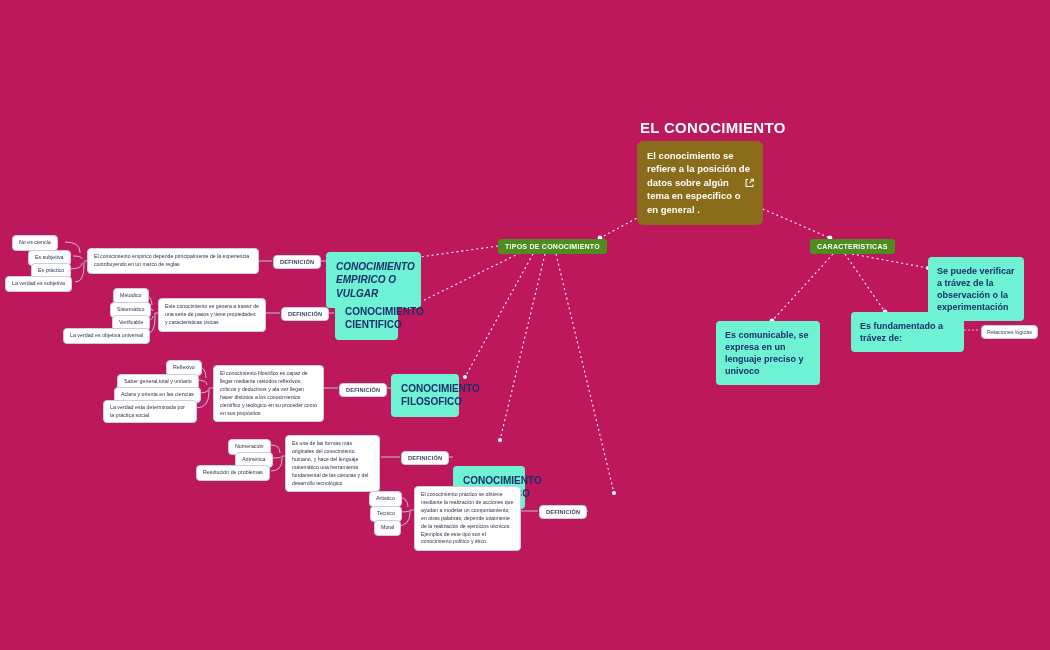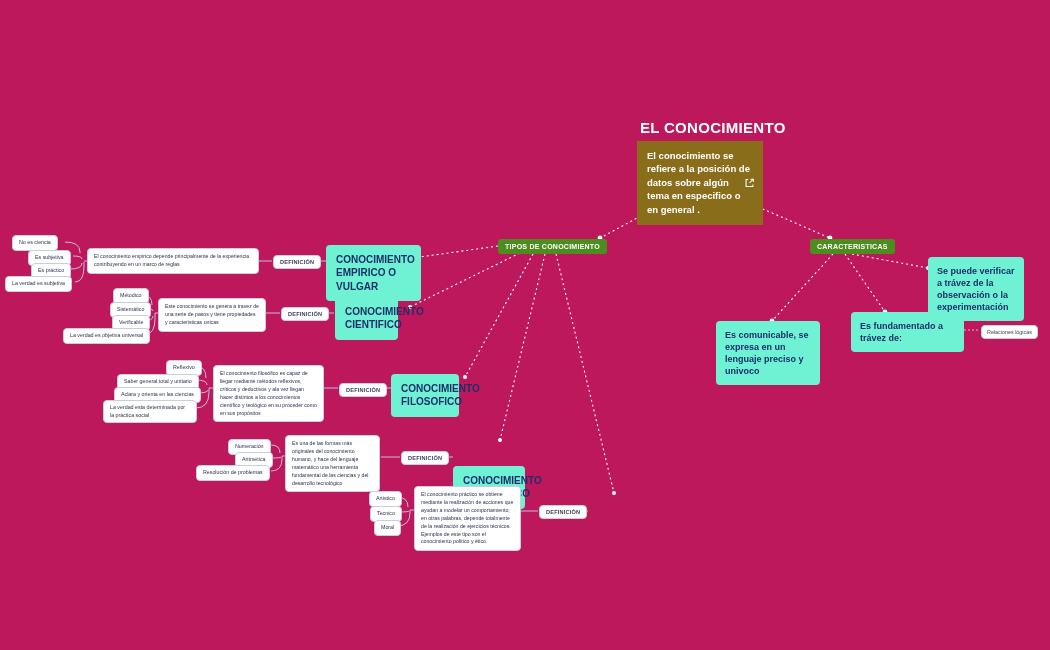--- a/index.html
+++ b/index.html
@@ -27,21 +27,21 @@
   }
 
   
   .root-node {
     position: absolute;
     background: #8a6d1a;
     color: #ffffff;
     font-size: 9.5px;
     font-weight: bold;
     line-height: 1.42;
-    border-radius: 0;
+    border-radius: 6px;
     padding: 8px 10px 9px 10px;
   }
   .root-node .link-icon {
     position: absolute;
     right: 8px; top: 50%;
     transform: translateY(-50%);
     width: 11px; height: 11px;
   }
 
   
@@ -199,21 +199,21 @@
     <svg class="link-icon" viewBox="0 0 16 16">
       <path d="M6 3 H3 V13 H13 V10" stroke="#ffffff" stroke-width="1.5" fill="none"></path>
       <path d="M9.5 2.5 H13.5 V6.5" stroke="#ffffff" stroke-width="1.5" fill="none"></path>
       <path d="M13.5 2.5 L8 8" stroke="#ffffff" stroke-width="1.5" fill="none"></path>
     </svg>
   </div>
 
   <div class="cat-node" style="left:498px; top:239px;">TIPOS DE CONOCIMIENTO</div>
   <div class="cat-node" style="left:810px; top:239px;">CARACTERISTICAS</div>
 
-  <div class="teal-node teal-lg" style="left:326px; top:245px; width:95px;">CONOCIMIENTO EMPIRICO O VULGAR</div>
+  <div class="teal-node teal-lg" style="left:326px; top:252px; width:95px;font-style:italic;">CONOCIMIENTO EMPIRICO O VULGAR</div>
   <div class="pill" style="left:273px; top:255px;">DEFINICIÓN</div>
   <div class="textbox" style="left:87px; top:248px; width:172px;">El conocimiento empirico depende principalmente de la experiencia contribuyendo en un marco de reglas</div>
   <div class="chip" style="left:12px; top:235px;">No es ciencia</div>
   <div class="chip" style="left:28px; top:250px;">Es subjetiva</div>
   <div class="chip" style="left:31px; top:263px;">Es práctico</div>
   <div class="chip" style="left:5px; top:276px;">La verdad es subjetiva</div>
 
   <div class="teal-node teal-lg" style="left:335px; top:297px; width:63px;">CONOCIMIENTO CIENTIFICO</div>
   <div class="pill" style="left:281px; top:307px;">DEFINICIÓN</div>
   <div class="textbox" style="left:158px; top:298px; width:108px;">Este conocimiento se genera a travez  de una serie de pasos  y tiene propiedades y caracteristicas unicas</div>

